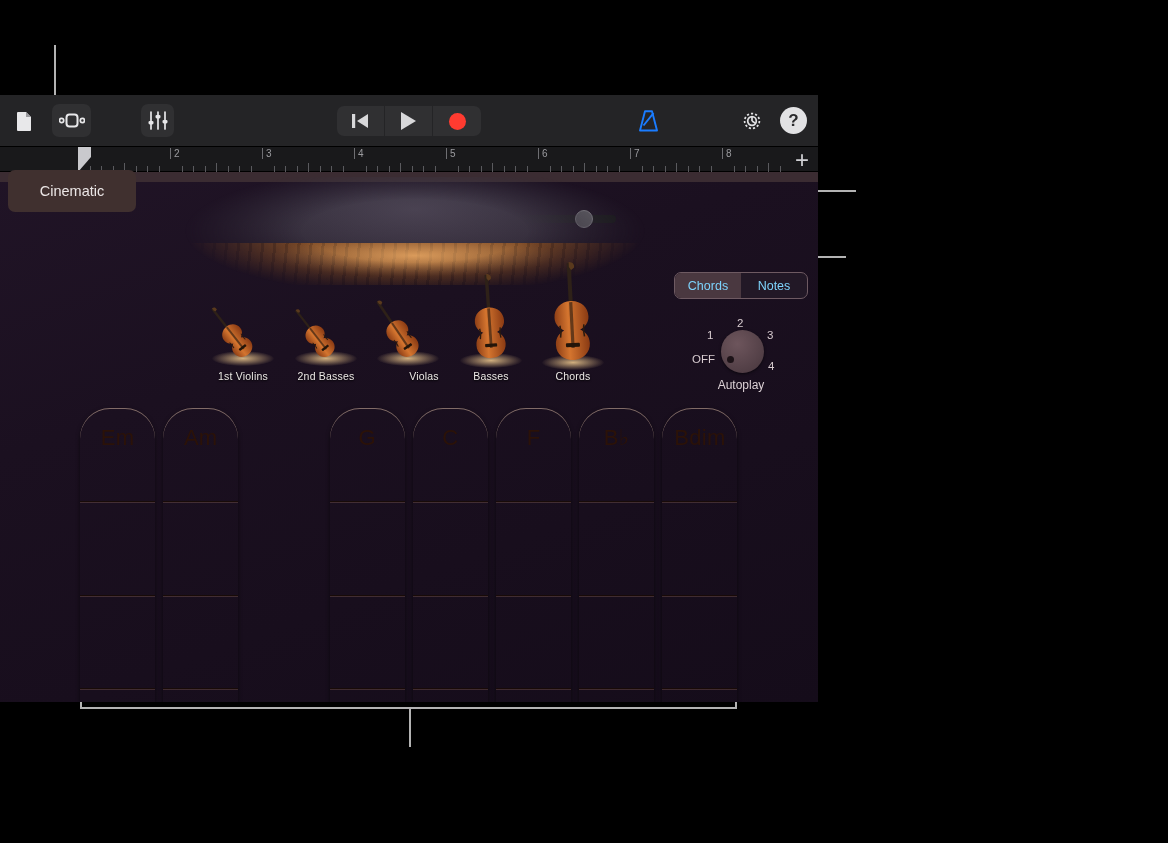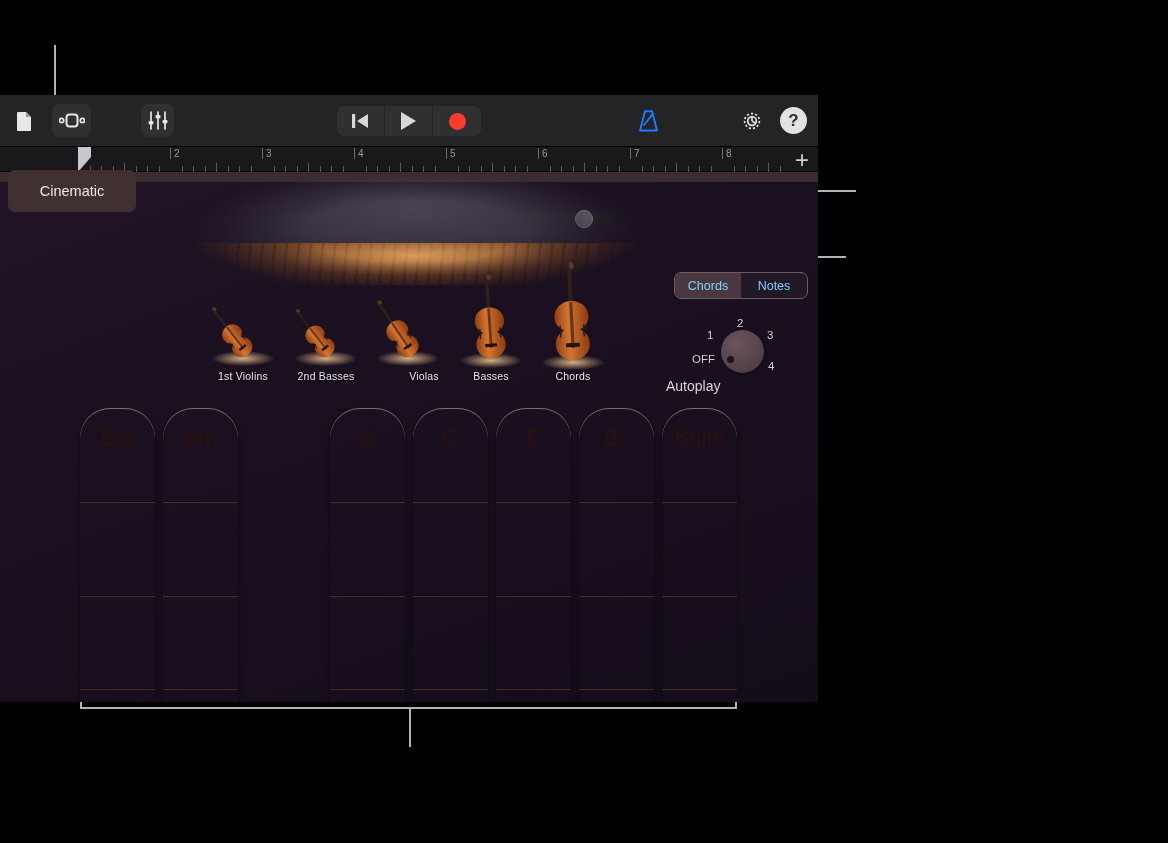--- a/index.html
+++ b/index.html
@@ -129,22 +129,22 @@
     position:absolute; left:55px; top:25px; width:43px;height:43px;border-radius:50%;
     background:radial-gradient(circle at 38% 32%, #6d555c, #523f46 70%, #45343a 100%);
     box-shadow:0 1px 3px rgba(0,0,0,.6);
   }
   .knob-dot{
     position:absolute; left:6px; top:26px; width:7px;height:7px;border-radius:50%;
     background:#1d1318;
   }
   .knob-lbl{ position:absolute; font-size:11.5px; color:#d8ccd0; }
   .autoplay-txt{
-    position:absolute; left:0; top:73px; width:150px; text-align:left;
-    font-size:14px; color:#ddd2d6;
+    position:absolute; left:0; top:73px; width:150px; text-align:center;
+    font-size:12px; color:#ddd2d6;
   }
 
   
   .strips{ position:absolute; left:80px; top:313px; width:658px; height:373px; }
   .strip{
     position:absolute; top:0; width:75px; height:373px;
     border-radius:30px 30px 14px 14px;
     background:
       repeating-linear-gradient(180deg, rgba(255,255,255,.045) 0 2px, rgba(0,0,0,.05) 2px 4px),
       linear-gradient(95deg,#b5apx 0,#b55a32 0%,#cd6b3c 22%,#c4643a 60%,#b2542c 100%);

